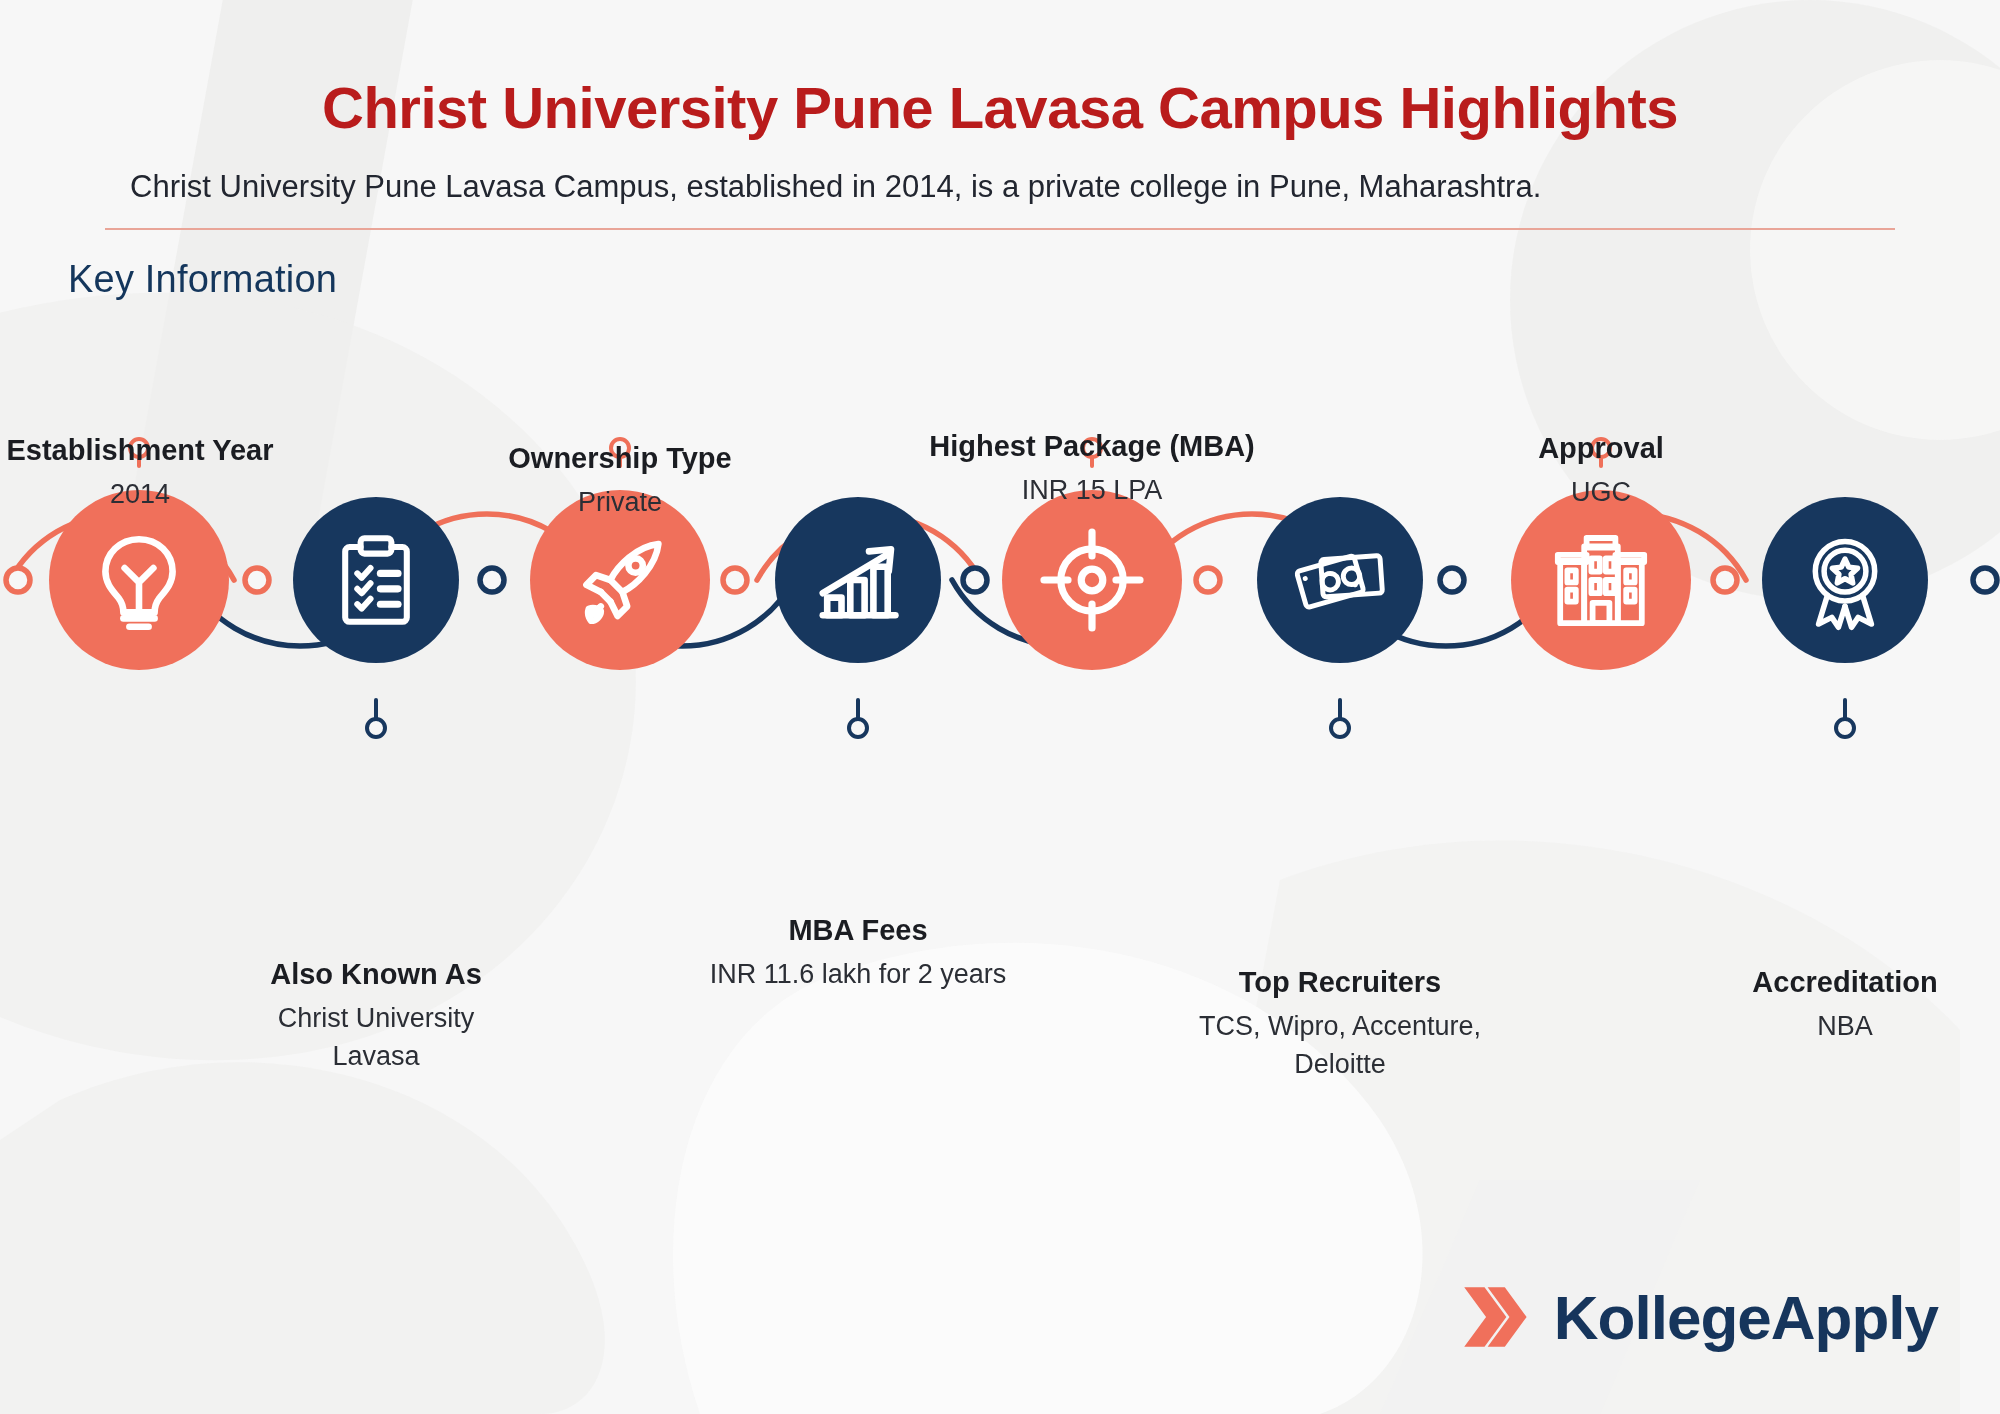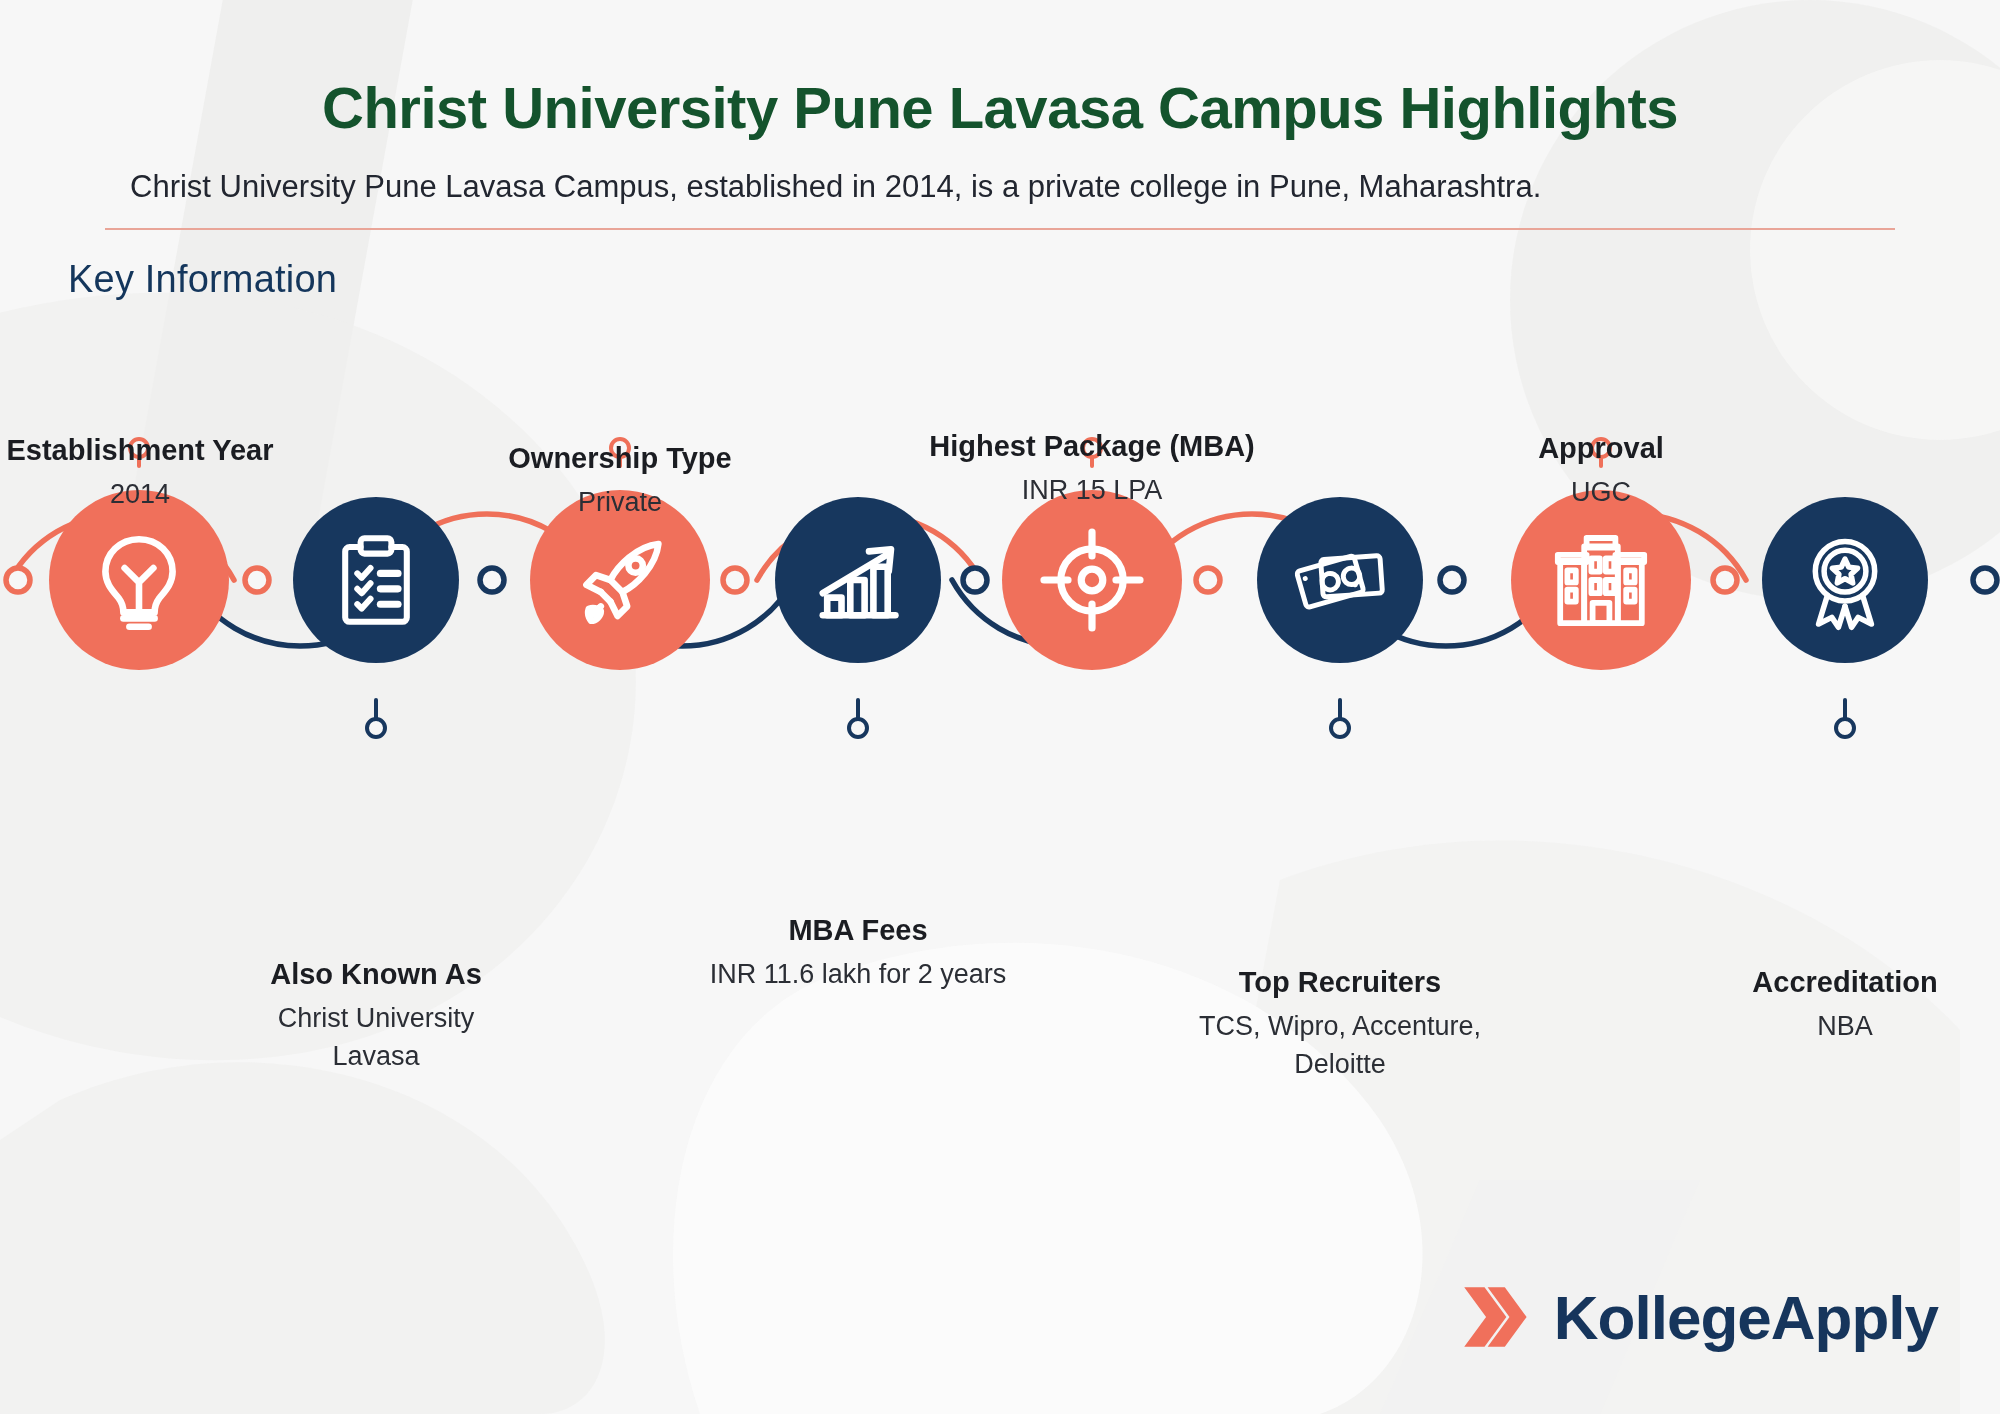--- a/index.html
+++ b/index.html
@@ -12,21 +12,21 @@
   }
   
   #bg-decor{position:absolute;inset:0;width:2000px;height:1414px;z-index:0;pointer-events:none;}
 
   
   .header{position:absolute;left:0;top:0;width:2000px;z-index:3;}
   .title{
     text-align:center;
     font-size:58px;
     font-weight:bold;
-    color:#14532d;
+    color:#b91c1c;
     letter-spacing:-0.5px;
     margin:0;
     padding-top:78px;
     line-height:1.05;
   }
   .subtitle{
     margin:26px auto 12px auto;
     width:1780px;
     font-size:31px;
     color:#222630;

